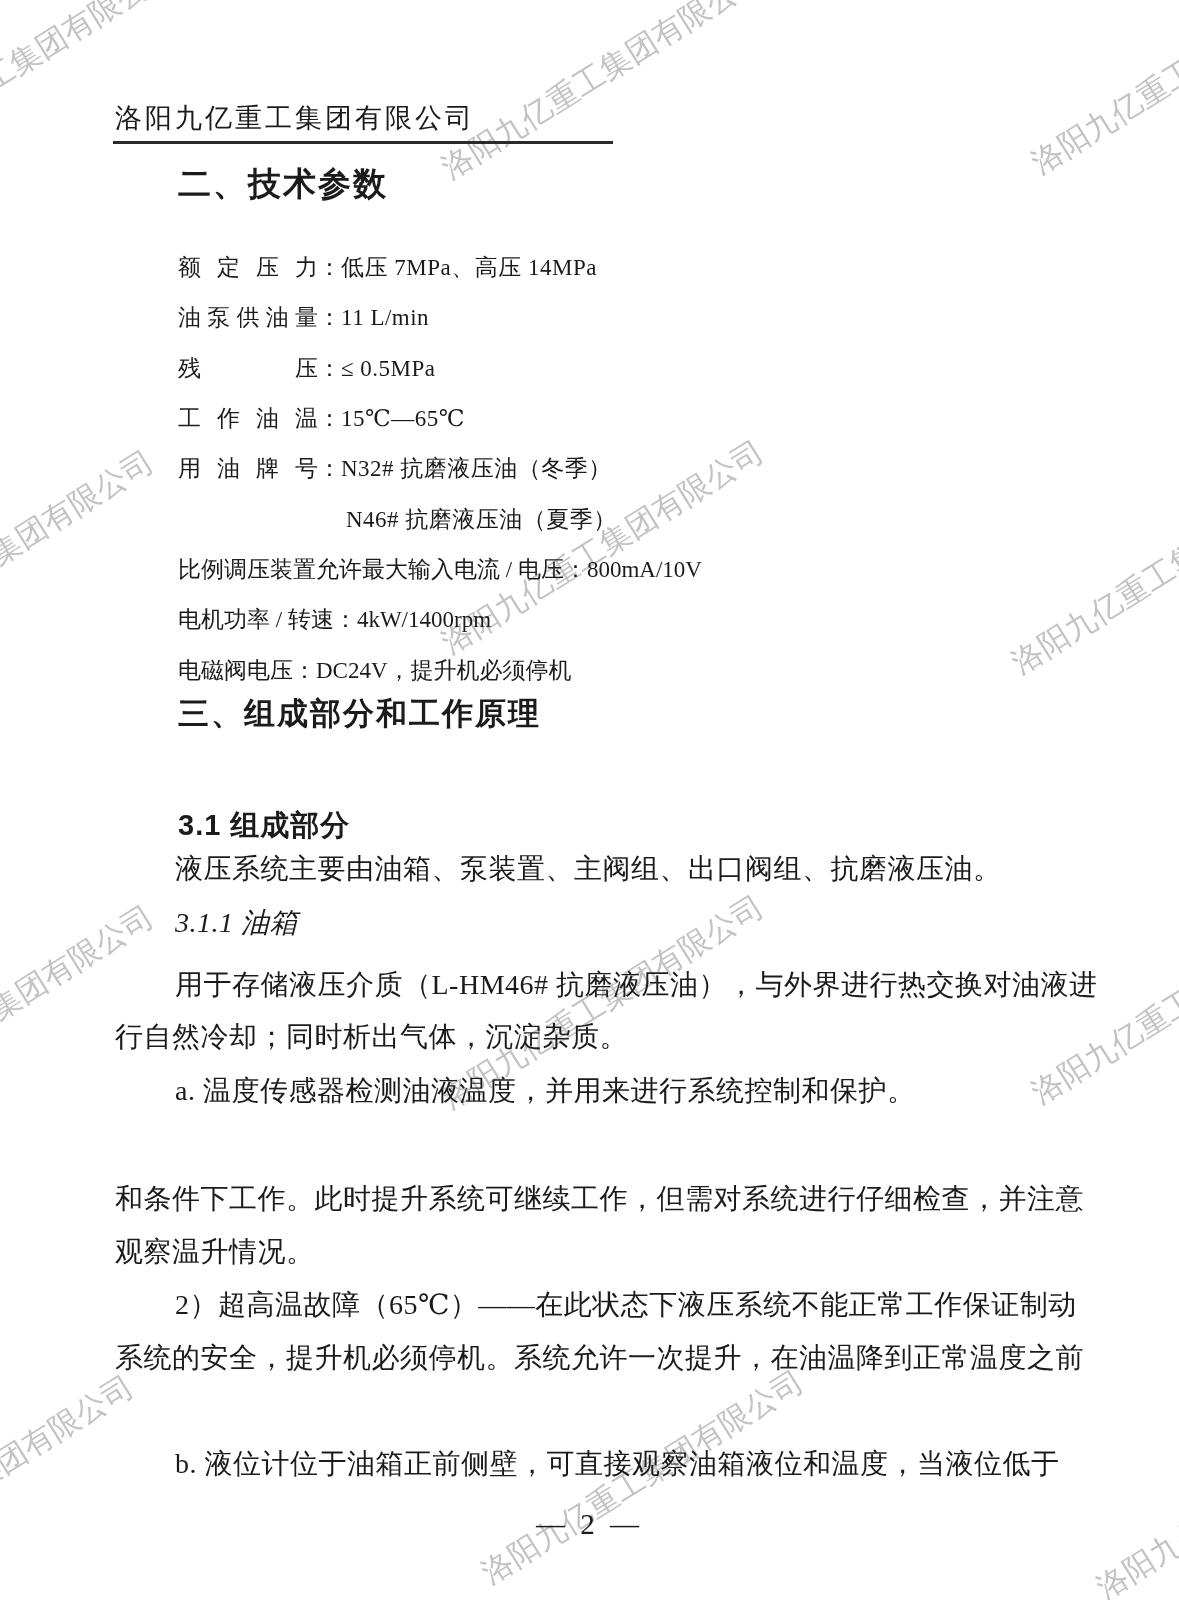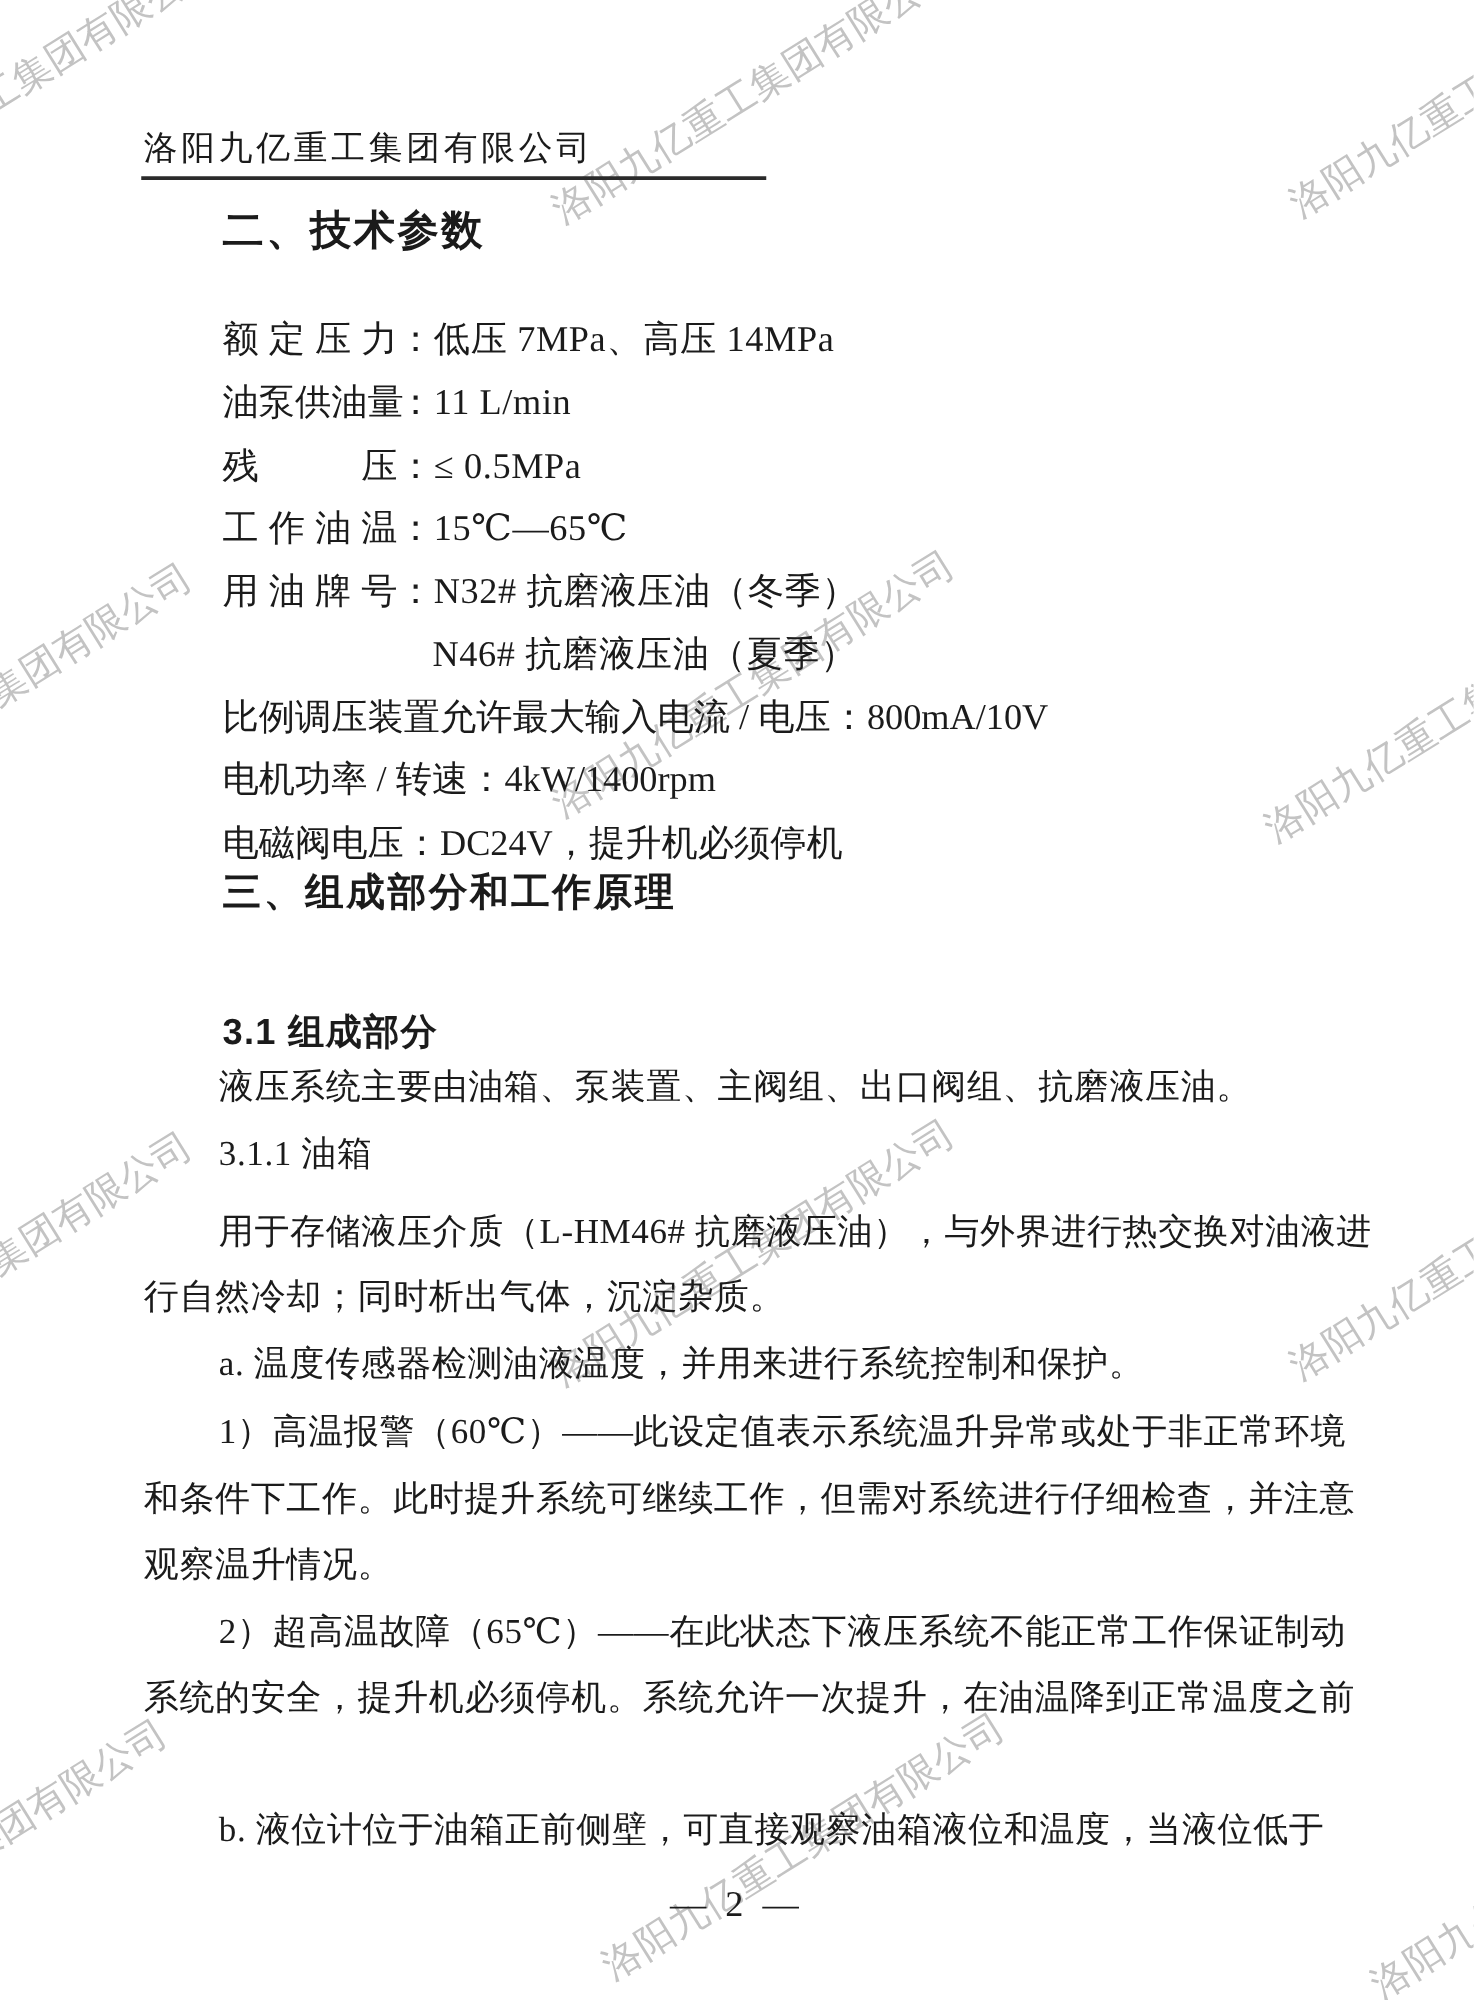--- a/index.html
+++ b/index.html
@@ -42,21 +42,21 @@
   }
 
   .h-sans {
     font-family: "Liberation Sans", "DejaVu Sans", sans-serif;
     font-weight: bold;
   }
   .h2 { left: 178px; top: 162px; font-size: 33px; letter-spacing: 2px; }
   .h3 { left: 178px; top: 693px; font-size: 31px; letter-spacing: 2px; }
   .h31 { left: 178px; top: 806px; font-size: 29px; letter-spacing: 1px; }
 
-  .param { left: 178px; font-size: 29px; }
+  .param { left: 178px; font-size: 23px; }
   .param .plabel {
     display: inline-block;
     width: 140px;
     text-align: justify;
     text-align-last: justify;
     vertical-align: top;
   }
   .param .pcolon { display: inline-block; }
   .param .pspacer { display: inline-block; width: 168px; }
   .param .pvalue { letter-spacing: 0.5px; }
@@ -120,25 +120,24 @@
       <span class="pspacer"></span><span class="pvalue">N46# 抗磨液压油（夏季）</span>
     </div>
     <div class="abs param" style="top:554px;">比例调压装置允许最大输入电流 / 电压：800mA/10V</div>
     <div class="abs param" style="top:604px;">电机功率 / 转速：4kW/1400rpm</div>
     <div class="abs param" style="top:655px;">电磁阀电压：DC24V，提升机必须停机</div>
 
     <div class="abs h-sans h3">三、组成部分和工作原理</div>
     <div class="abs h-sans h31">3.1 组成部分</div>
 
     <div class="abs pline indent" style="top:850px;">液压系统主要由油箱、泵装置、主阀组、出口阀组、抗磨液压油。</div>
-    <div class="abs pline indent" style="top:904px;">3.1.1 油箱</div>
+    <div class="abs pline indent" style="top:904px;font-style:italic;">3.1.1 油箱</div>
     <div class="abs pline indent" style="top:966px;">用于存储液压介质（L-HM46# 抗磨液压油），与外界进行热交换对油液进</div>
     <div class="abs pline" style="top:1018px;">行自然冷却；同时析出气体，沉淀杂质。</div>
     <div class="abs pline indent" style="top:1072px;">a. 温度传感器检测油液温度，并用来进行系统控制和保护。</div>
-    <div class="abs pline indent" style="top:1126px;">1）高温报警（60℃）——此设定值表示系统温升异常或处于非正常环境</div>
     <div class="abs pline" style="top:1180px;">和条件下工作。此时提升系统可继续工作，但需对系统进行仔细检查，并注意</div>
     <div class="abs pline" style="top:1233px;">观察温升情况。</div>
     <div class="abs pline indent" style="top:1286px;">2）超高温故障（65℃）——在此状态下液压系统不能正常工作保证制动</div>
     <div class="abs pline" style="top:1339px;">系统的安全，提升机必须停机。系统允许一次提升，在油温降到正常温度之前</div>
     <div class="abs pline indent" style="top:1445px;">b. 液位计位于油箱正前侧壁，可直接观察油箱液位和温度，当液位低于</div>
 
     <div class="footer-page">— 2 —</div>
 
   </div>
 </div>

